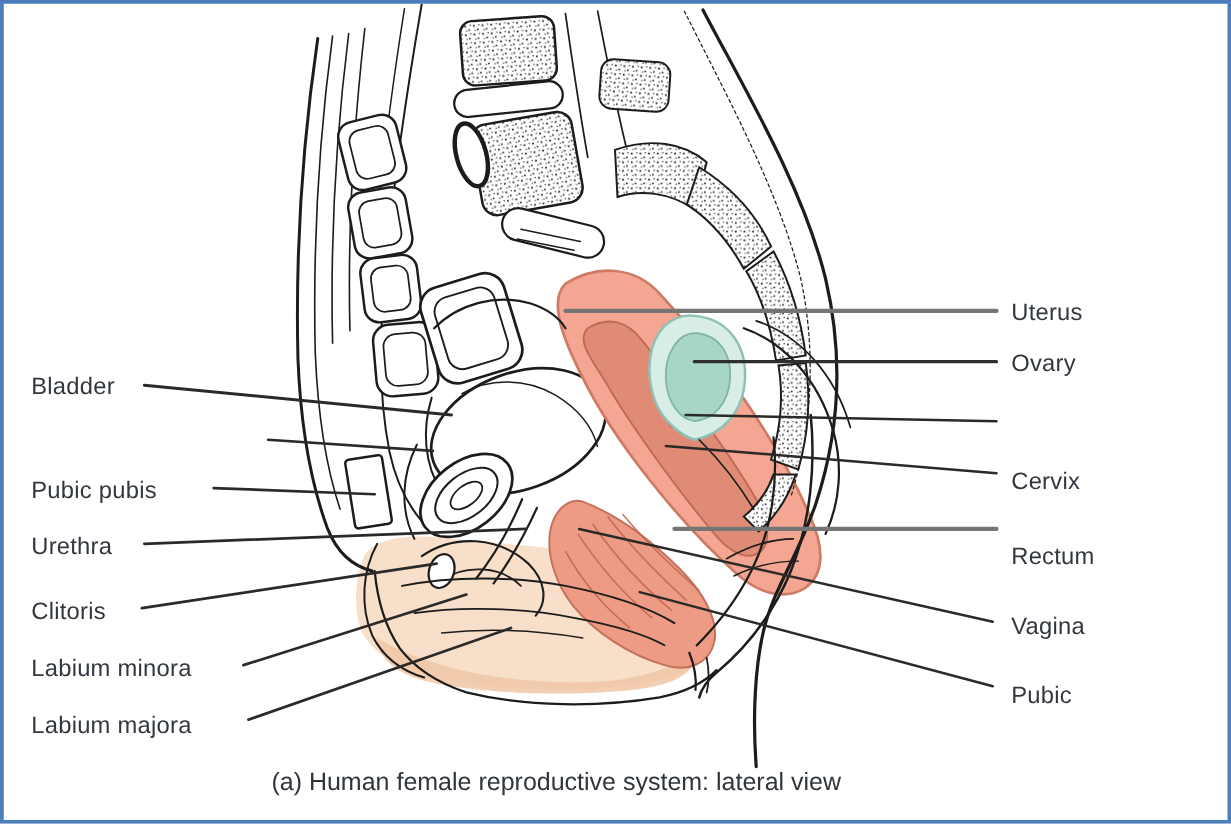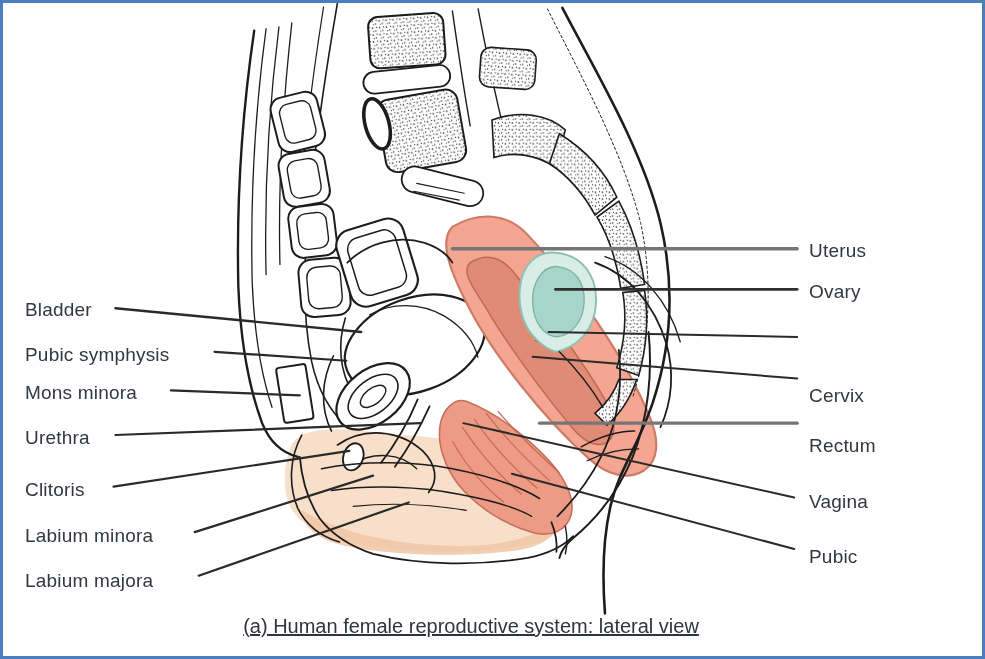--- a/index.html
+++ b/index.html
@@ -16,25 +16,24 @@
   .lbl{
     position:absolute;
     font-size:19px;
     line-height:21px;
     color:#323740;
     white-space:nowrap;
     letter-spacing:0.2px;
   }
   .caption{
     position:absolute;
-    left:176px;top:612px;width:584px;
+    left:150px;top:612px;width:584px;
     text-align:center;
     font-size:20px;
     color:#30353c;
-    text-decoration:underline;
   }
 </style>
 </head>
 <body>
 
 <div class="frame">
 
   <svg class="art" viewBox="0 0 985 659" aria-hidden="true">
     <defs>
       <pattern id="stip" width="7" height="7" patternUnits="userSpaceOnUse">
@@ -180,28 +179,27 @@
       <path stroke="#2f2f2f" stroke-width="2.6" d="M 556,289 L 800,289"></path>
       <path stroke="#2a2a2a" stroke-width="2" d="M 549,332 L 800,337"></path>
       <path stroke="#2a2a2a" stroke-width="2" d="M 533,357 L 800,379"></path>
       <path stroke="#757575" stroke-width="3.4" d="M 540,424 L 800,424"></path>
       <path stroke="#2a2a2a" stroke-width="2" d="M 463,424 L 797,499"></path>
       <path stroke="#2a2a2a" stroke-width="2" d="M 512,475 L 797,551"></path>
     </g>
   </svg>
 
   <div class="lbl" style="left:22px;top:296px">Bladder</div>
-  <div class="lbl" style="left:22px;top:341px">Pubic symphysis</div>
-  <div class="lbl" style="left:22px;top:379px">Mons minora</div>
+  <div class="lbl" style="left:22px;top:379px">Pubic pubis</div>
   <div class="lbl" style="left:22px;top:424px">Urethra</div>
   <div class="lbl" style="left:22px;top:476px">Clitoris</div>
   <div class="lbl" style="left:22px;top:567px">Labium majora</div>
   <div class="lbl" style="left:22px;top:522px">Labium minora</div>
 
   <div class="lbl" style="left:806px;top:237px">Uterus</div>
   <div class="lbl" style="left:806px;top:278px">Ovary</div>
-  <div class="lbl" style="left:806px;top:382px">Cervix</div>
+  <div class="lbl" style="left:806px;top:372px">Cervix</div>
   <div class="lbl" style="left:806px;top:432px">Rectum</div>
   <div class="lbl" style="left:806px;top:488px">Vagina</div>
   <div class="lbl" style="left:806px;top:543px">Pubic</div>
 
   <div class="caption">(a) Human female reproductive system: lateral view</div>
 </div>
 
 </body></html>

